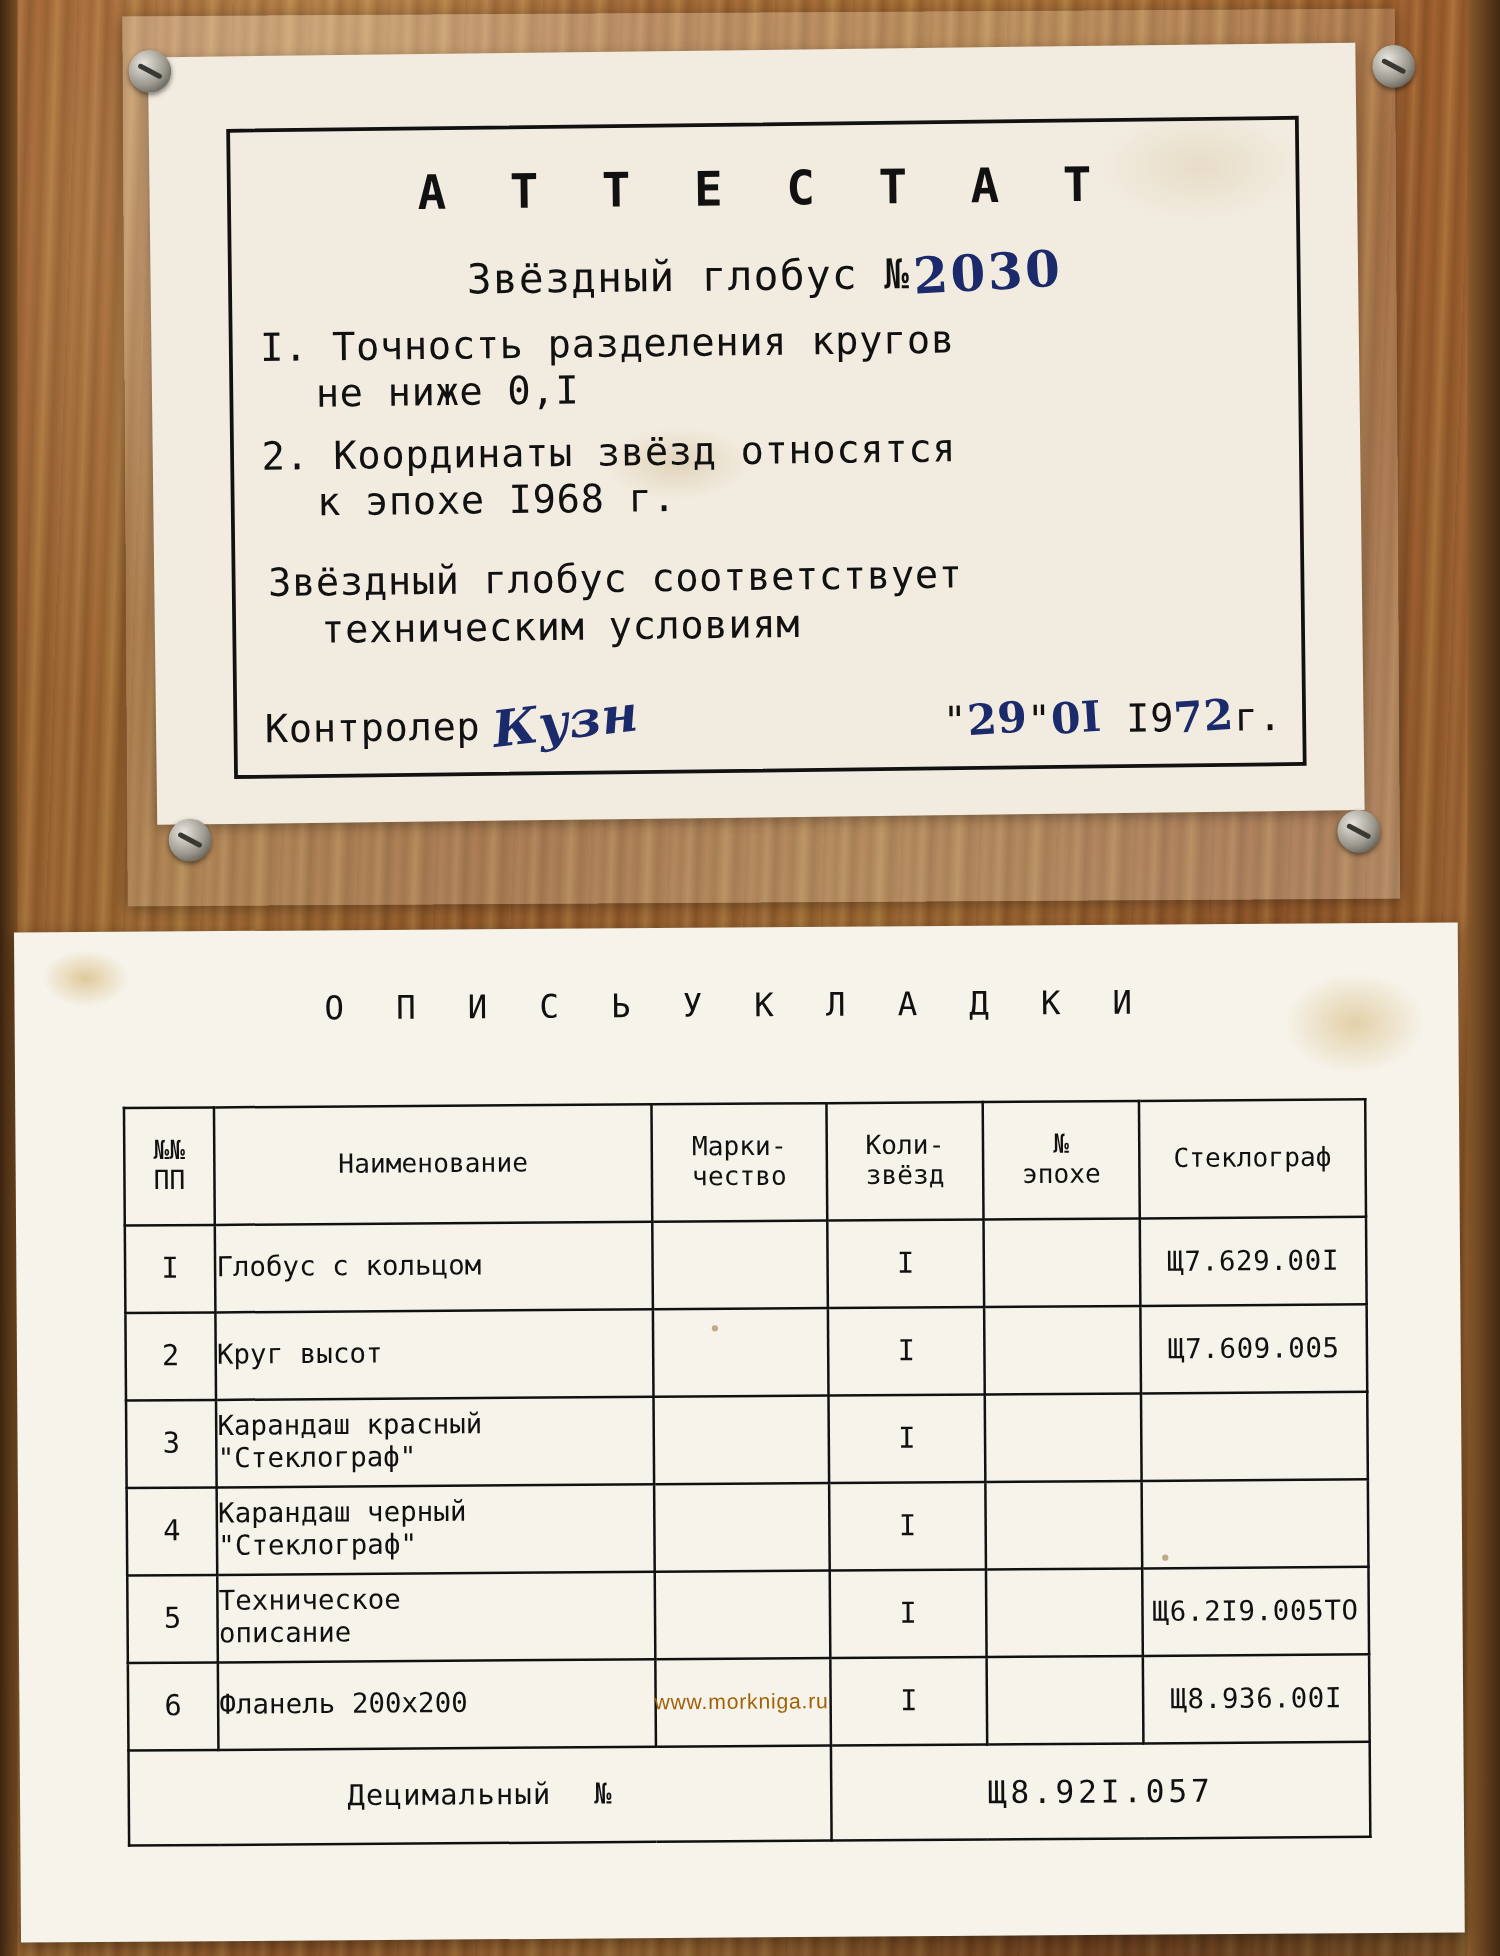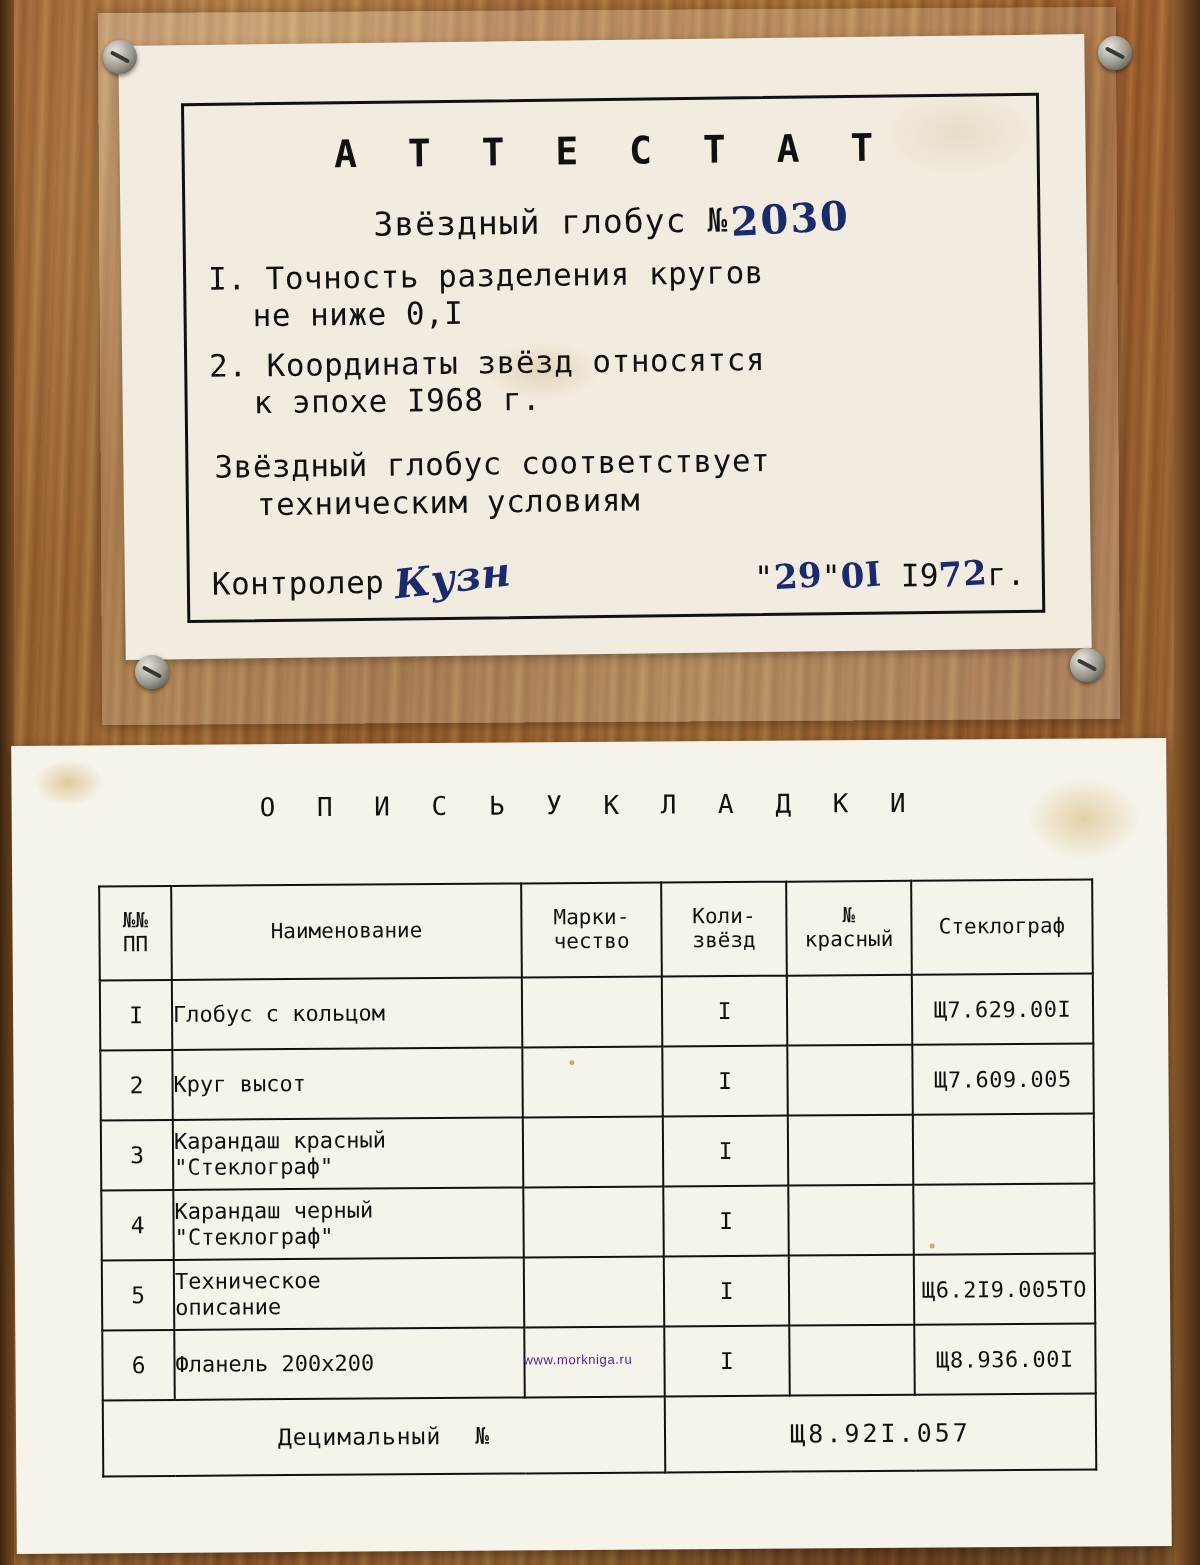--- a/index.html
+++ b/index.html
@@ -275,22 +275,22 @@
   .dec-value {
     text-align: center;
     font-size: 25px;
     letter-spacing: 3px;
   }
   #watermark {
     position: absolute;
     left: 508px;
     top: 610px;
     font-family: "Liberation Sans", sans-serif;
-    font-size: 13px;
-    color: #4c1d95;
+    font-size: 17px;
+    color: #a16207;
     letter-spacing: 0.6px;
     pointer-events: none;
   }
   .tiny-dot {
     position: absolute;
     width: 5px; height: 5px;
     border-radius: 50%;
     background: rgba(150,110,50,0.55);
   }
 </style>
@@ -378,21 +378,21 @@
           <th>
             <div>Марки-</div>
             <div>чество</div>
           </th>
           <th>
             <div>Коли-</div>
             <div>звёзд</div>
           </th>
           <th>
             <div>№</div>
-            <div>красный</div>
+            <div>эпохе</div>
           </th>
           <th>
             <div>Стеклограф</div>
           </th>
         </tr>
       </thead>
       <tbody>
         <tr>
           <td class="c-np">I</td>
           <td class="c-name">

